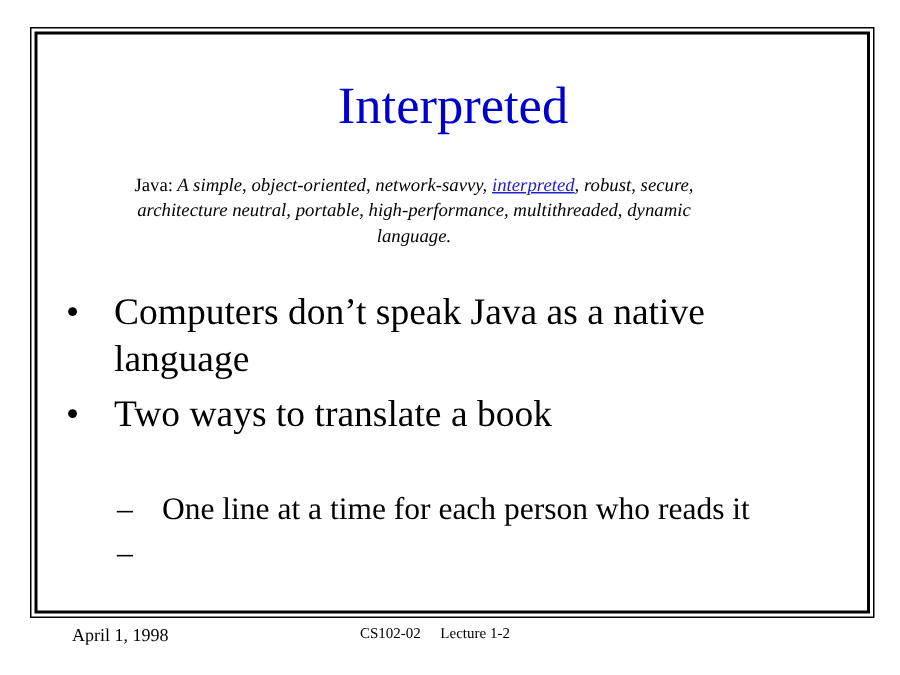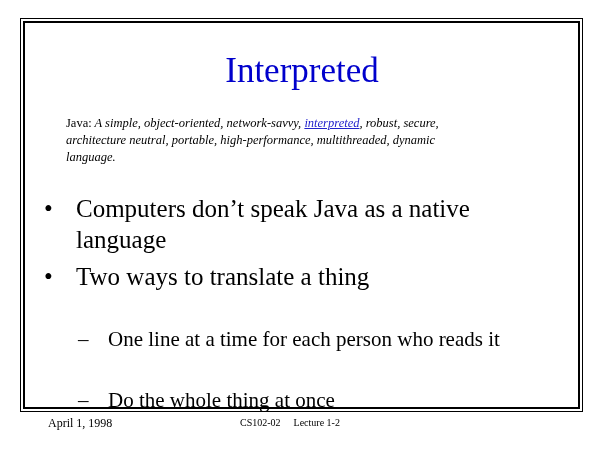--- a/index.html
+++ b/index.html
@@ -62,21 +62,21 @@
   }
 
   
   .java-def {
     position: absolute;
     left: 66px;
     top: 115px;
     width: 420px;
     font-size: 12.5px;
     line-height: 17px;
-    text-align: left;
+    text-align: center;
   }
   .java-def .lead {
     font-style: normal;
   }
   .java-def .body-italic {
     font-style: italic;
   }
   .java-def .hl {
     font-style: italic;
     color: #2222cc;
@@ -176,31 +176,30 @@
 
   <div class="bullets">
 
     <div class="bullet-row bullet-l1">
       <span class="marker">•</span>
       <span class="btext">Computers don’t speak Java as a native language</span>
     </div>
 
     <div class="bullet-row bullet-l1">
       <span class="marker">•</span>
-      <span class="btext">Two ways to translate a thing</span>
+      <span class="btext">Two ways to translate a book</span>
     </div>
 
     <div class="bullet-row bullet-l2">
       <span class="marker">–</span>
       <span class="btext">One line at a time for each person who reads it</span>
     </div>
 
     <div class="bullet-row bullet-l2">
       <span class="marker">–</span>
-      <span class="btext">Do the whole thing at once</span>
     </div>
 
   </div>
 
   <div class="footer">
     <div class="footer-date">April 1, 1998</div>
     <div class="footer-center"><span>CS102-02</span><span class="gap"></span><span>Lecture 1-2</span></div>
   </div>
 
 </div>

